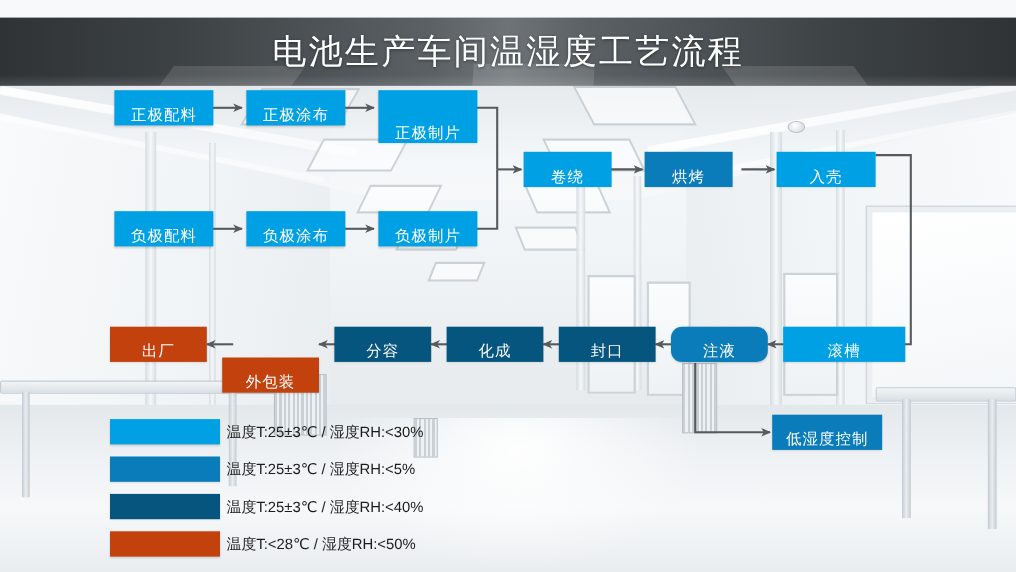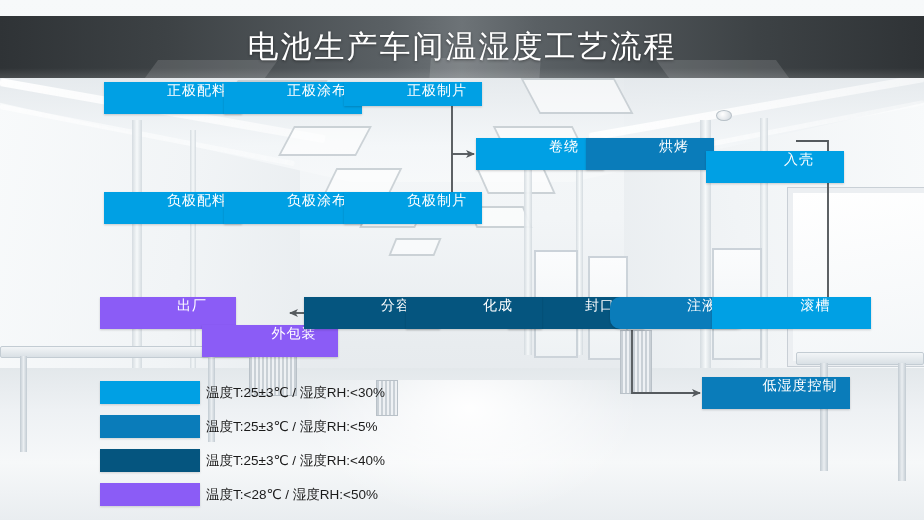--- a/index.html
+++ b/index.html
@@ -110,30 +110,29 @@
   .header h1{
     position:relative;margin:0;
     font-size:31px;font-weight:400;letter-spacing:2px;
     color:#ffffff;text-align:center;line-height:62px;
     text-shadow:0 1px 3px rgba(0,0,0,.45);
   }
 
   
   .node{
     position:absolute;
-    display:flex;align-items:flex-start;justify-content:center;
+    display:flex;align-items:flex-end;justify-content:center;
     color:#ffffff;font-size:14px;letter-spacing:1px;
     box-shadow:0 1px 2px rgba(0,0,0,.18);
     user-select:none;
-    padding-left:48px;
   }
   .c-bright{background:#00a0e4;}
   .c-mid   {background:#0a7cba;}
   .c-dark  {background:#05557f;}
-  .c-navy  {background:#8b5cf6;font-family:Liberation Serif, serif;}
+  .c-navy  {background:#c2410c;font-family:Liberation Serif, serif;}
 
   
   #wires{position:absolute;left:0;top:0;width:924px;height:520px;pointer-events:none;}
 
   
   .legend{position:absolute;left:100px;top:381px;width:340px;}
   .lg-row{position:relative;height:32px;margin-bottom:2px;}
   .lg-sw{position:absolute;left:0;top:0;width:100px;height:23px;box-shadow:0 1px 2px rgba(0,0,0,.15);}
   .lg-tx{position:absolute;left:106px;top:0px;font-size:13.5px;color:#1b1b1b;line-height:23px;white-space:nowrap;}
 </style>
@@ -227,41 +226,41 @@
       <path d="M632,330 L632,393 L700,393" marker-end="url(#ah)"></path>
     </g>
   </svg>
 
   <div class="node c-bright" style="left:104px;top:82px;width:90px;height:32px;">
     <span>正极配料</span>
   </div>
   <div class="node c-bright" style="left:224px;top:82px;width:90px;height:32px;">
     <span>正极涂布</span>
   </div>
-  <div class="node c-bright" style="left:344px;top:82px;width:90px;height:24px;">
+  <div class="node c-bright" style="left:344px;top:82px;width:90px;height:48px;">
     <span>正极制片</span>
   </div>
 
   <div class="node c-bright" style="left:104px;top:192px;width:90px;height:32px;">
     <span>负极配料</span>
   </div>
   <div class="node c-bright" style="left:224px;top:192px;width:90px;height:32px;">
     <span>负极涂布</span>
   </div>
   <div class="node c-bright" style="left:344px;top:192px;width:90px;height:32px;">
     <span>负极制片</span>
   </div>
 
   <div class="node c-bright" style="left:476px;top:138px;width:80px;height:32px;">
     <span>卷绕</span>
   </div>
   <div class="node c-mid" style="left:586px;top:138px;width:80px;height:32px;">
     <span>烘烤</span>
   </div>
-  <div class="node c-bright" style="left:706px;top:151px;width:90px;height:32px;">
+  <div class="node c-bright" style="left:706px;top:138px;width:90px;height:32px;">
     <span>入壳</span>
   </div>
 
   <div class="node c-navy" style="left:100px;top:297px;width:88px;height:32px;">
     <span>出厂</span>
   </div>
   <div class="node c-navy" style="left:202px;top:297px;width:88px;height:32px;margin-top:28px;">
     <span>外包装</span>
   </div>
   <div class="node c-dark" style="left:304px;top:297px;width:88px;height:32px;">

